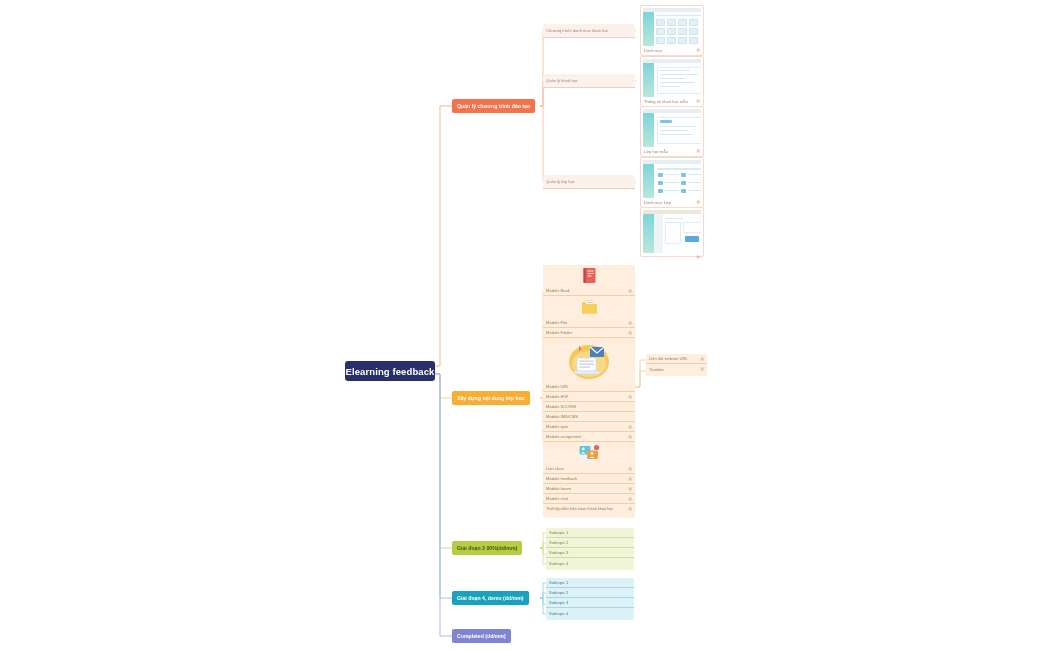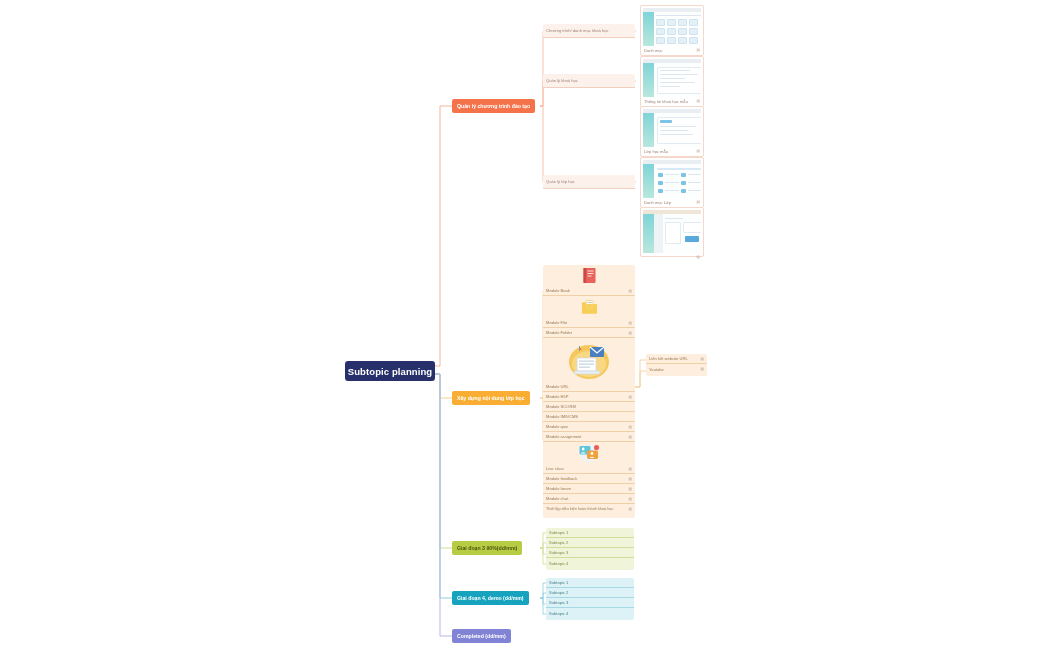--- a/index.html
+++ b/index.html
@@ -130,21 +130,21 @@
     <path d="M540 548 L543 548 L543 543 L546 543" stroke="#cfdc8e" stroke-width=".8" fill="none"></path>
     <path d="M540 548 L543 548 L543 554 L546 554" stroke="#cfdc8e" stroke-width=".8" fill="none"></path>
     <path d="M540 548 L543 548 L543 564 L546 564" stroke="#cfdc8e" stroke-width=".8" fill="none"></path>
 
     <path d="M540 598 L543 598 L543 583 L546 583" stroke="#8fcddd" stroke-width=".8" fill="none"></path>
     <path d="M540 598 L543 598 L543 593 L546 593" stroke="#8fcddd" stroke-width=".8" fill="none"></path>
     <path d="M540 598 L543 598 L543 604 L546 604" stroke="#8fcddd" stroke-width=".8" fill="none"></path>
     <path d="M540 598 L543 598 L543 614 L546 614" stroke="#8fcddd" stroke-width=".8" fill="none"></path>
   </svg>
 
-  <div class="node root">Subtopic planning</div>
+  <div class="node root">Elearning feedback</div>
 
   <div class="node branch b-orange" style="left:452px; top:99px;">Quản lý chương trình đào tạo</div>
 
   <div class="grp grp-peach" style="left:543px; top:24px; width:92px; height:14px;">
     <div class="leaf" style="border-bottom:.6px solid #f3cdbd; height:14px;">
       <span class="lbl">Chương trình/ danh mục khoá học</span>
     </div>
   </div>
   <div class="grp grp-peach" style="left:543px; top:74px; width:92px; height:14px;">
     <div class="leaf" style="border-bottom:.6px solid #f3cdbd; height:14px;">

